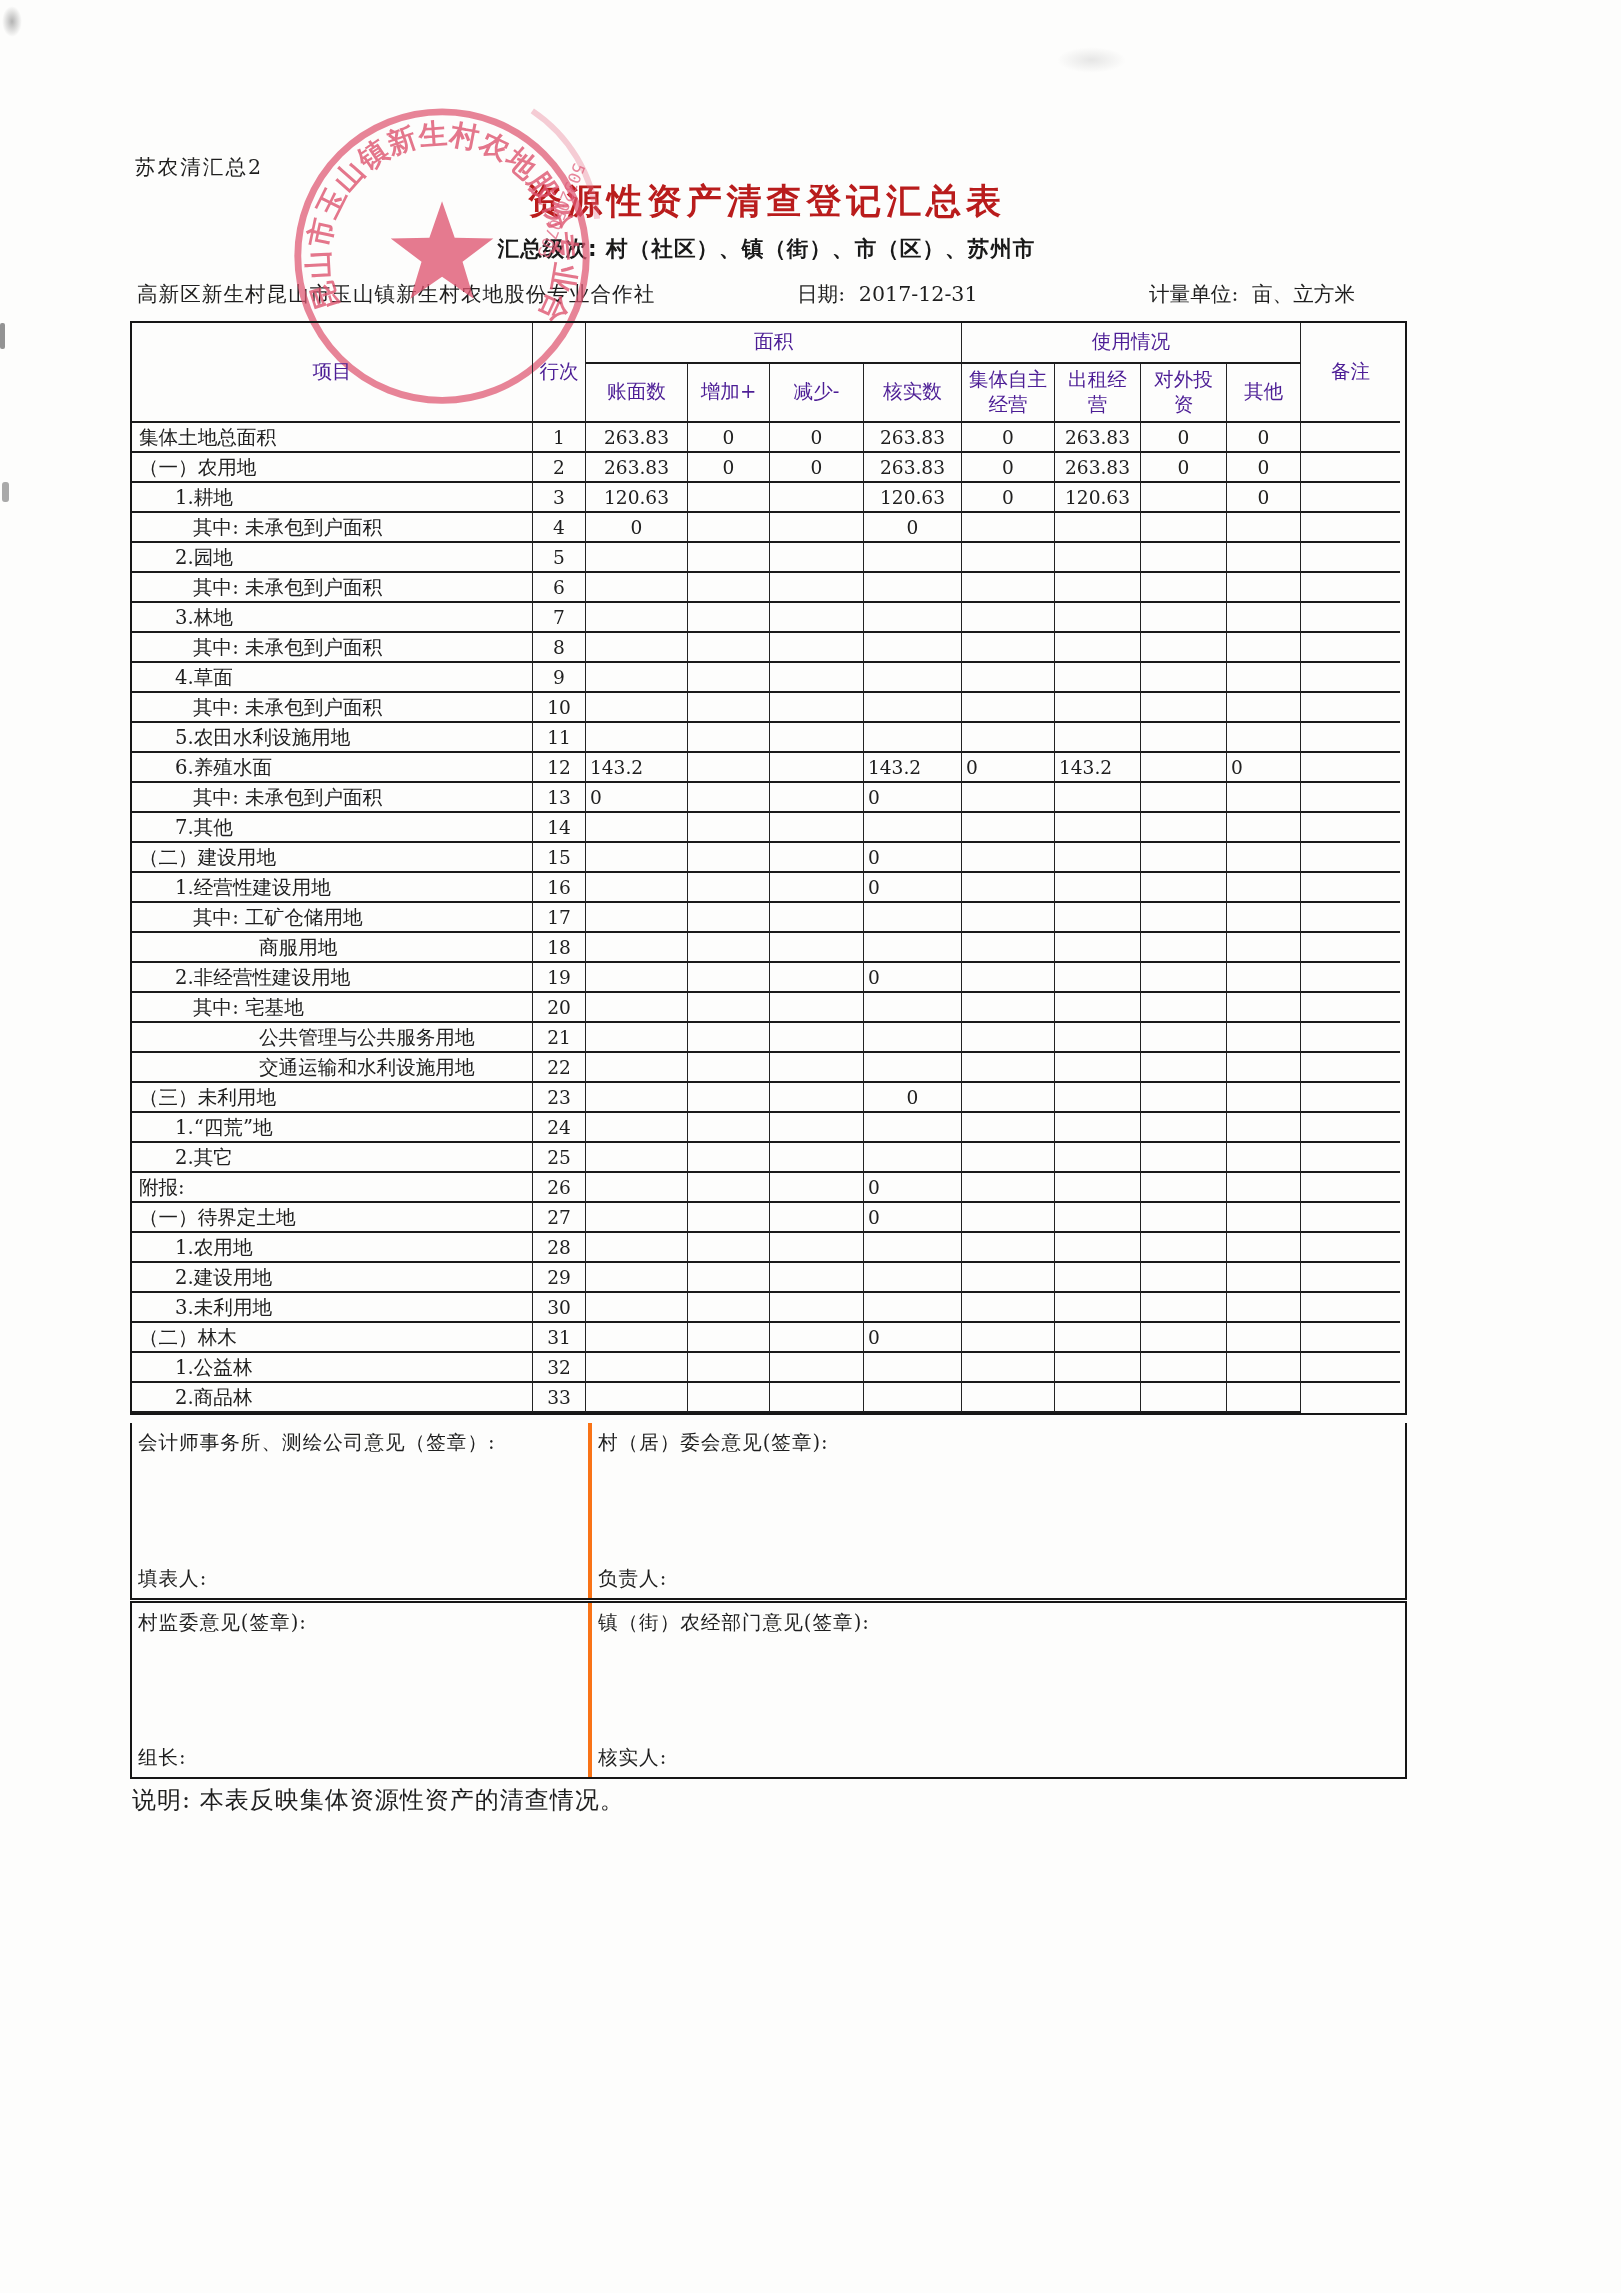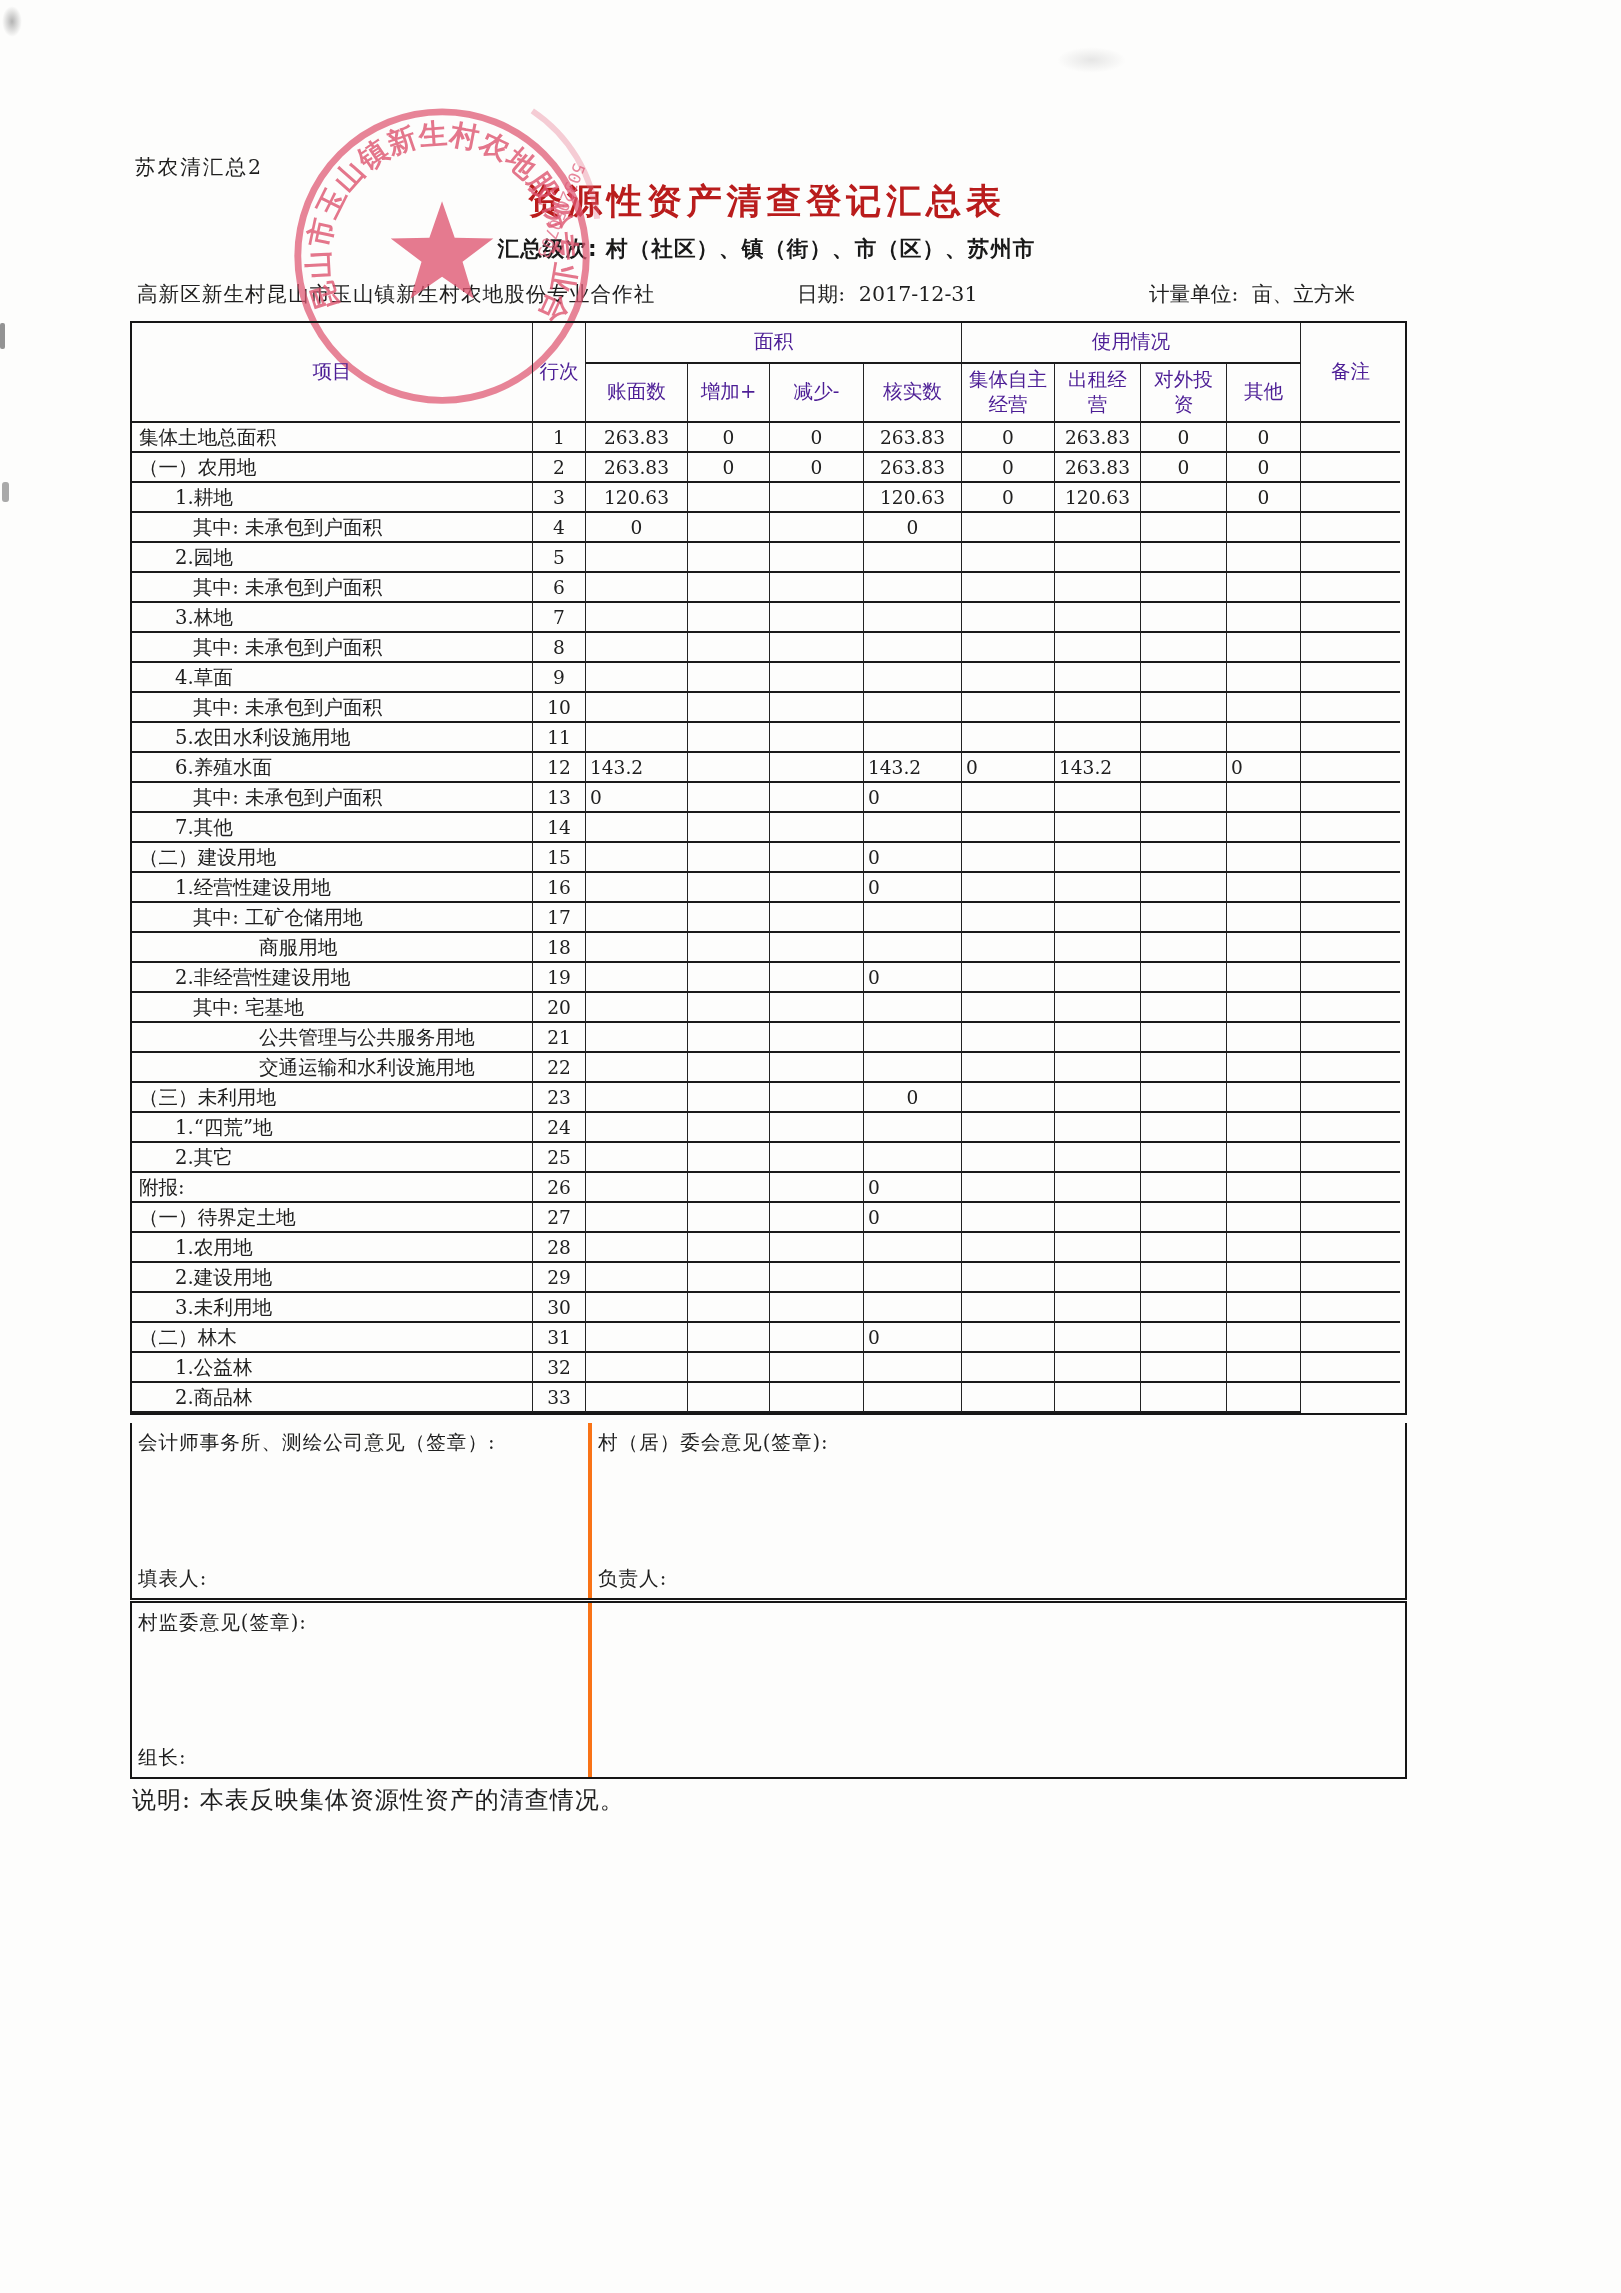--- a/index.html
+++ b/index.html
@@ -507,18 +507,22 @@
       <div class="sig-label">村（居）委会意见(签章):</div>
       <div class="sig-person">负责人:</div>
     </div>
   </div>
 
   <div class="abs sigblock sig-b">
     <div class="sigcell l">
       <div class="sig-label">村监委意见(签章):</div>
       <div class="sig-person">组长:</div>
     </div>
+    <div class="sigcell r">
+      <div class="sig-label">镇（街）农经部门意见(签章):</div>
+      <div class="sig-person">核实人:</div>
+    </div>
   </div>
 
   <div class="abs footnote">说明: 本表反映集体资源性资产的清查情况。</div>
 
 </div>
 
 
 </body></html>

